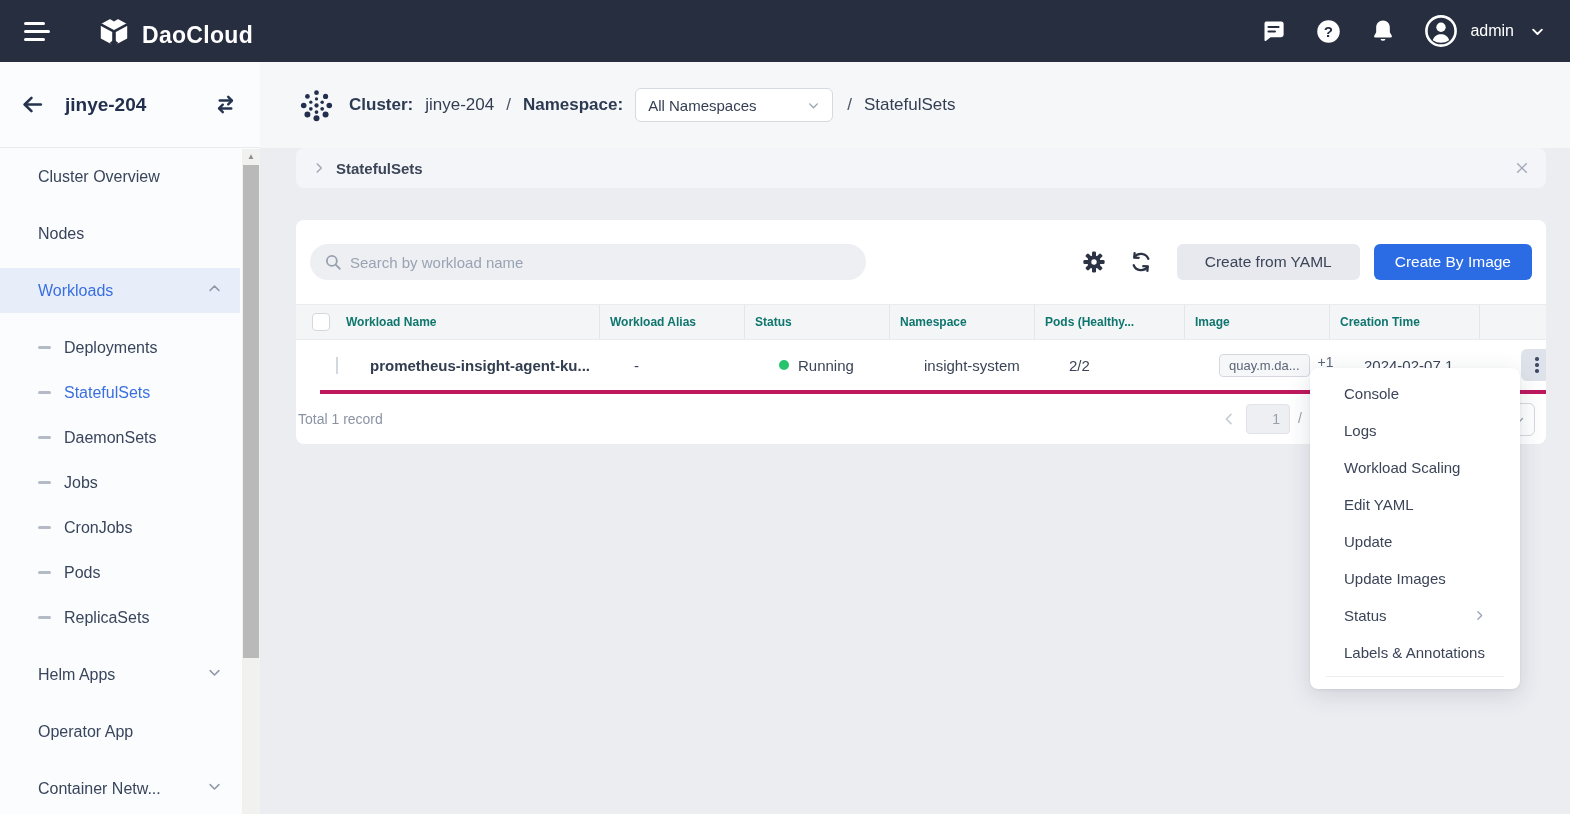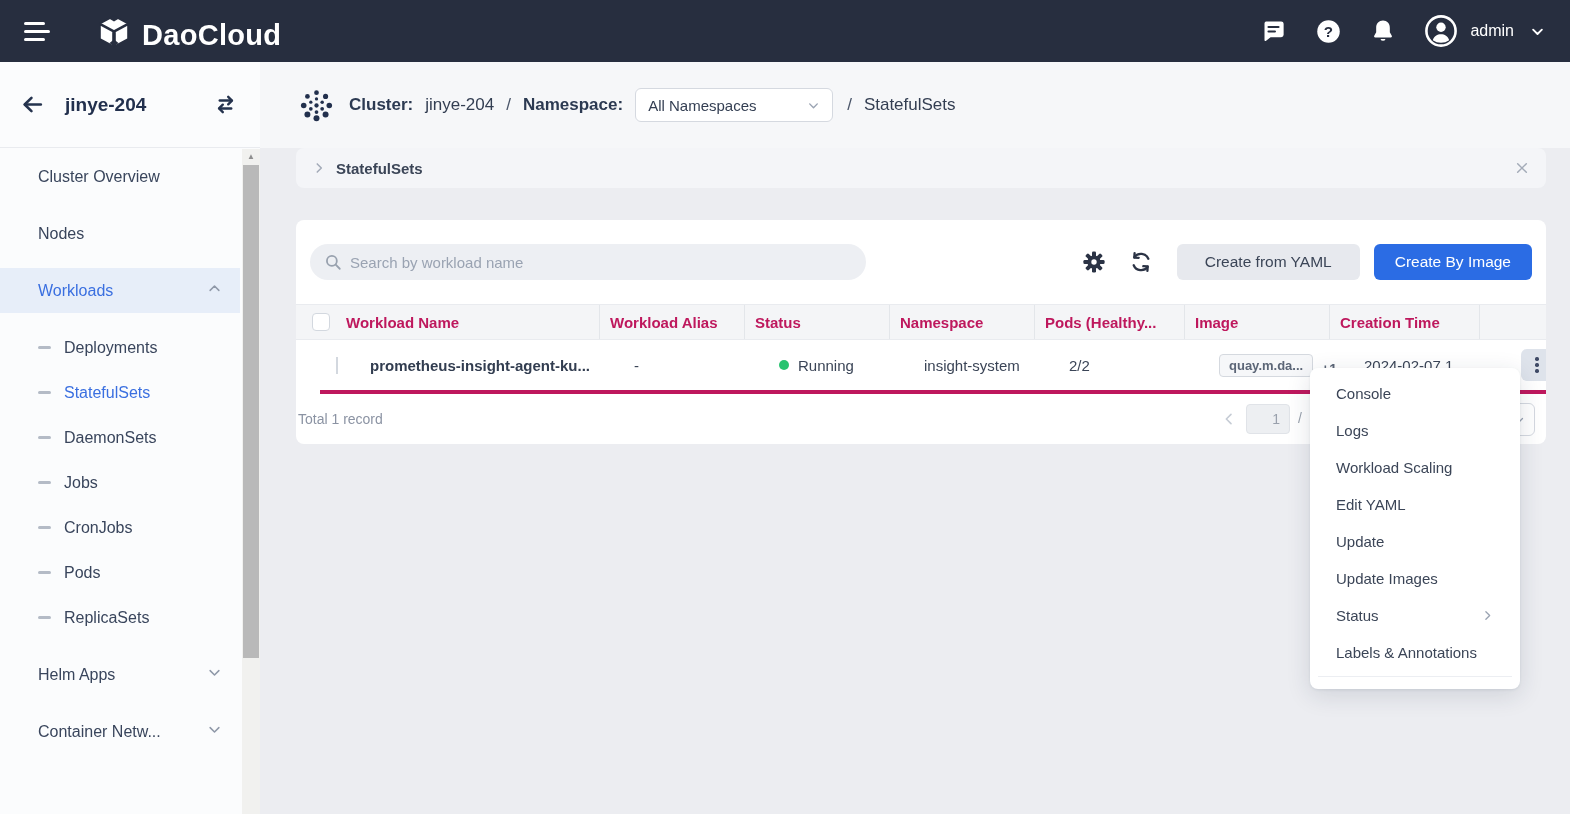--- a/index.html
+++ b/index.html
@@ -7,21 +7,21 @@
   body { font-family:"Liberation Sans",sans-serif; background:#ecedf1; overflow:hidden; position:relative; }
 
   
   .topbar { position:absolute; top:0; left:0; right:0; height:62px; background:#272e3f; display:flex; align-items:center; z-index:40; }
   .hamburger { margin-left:24px; display:flex; flex-direction:column; gap:5px; cursor:pointer; }
   .hamburger span { display:block; height:3px; background:#fff; border-radius:2px; }
   .hamburger span:nth-child(1){ width:21px; }
   .hamburger span:nth-child(2){ width:26px; }
   .hamburger span:nth-child(3){ width:21px; }
   .brand { display:flex; align-items:center; gap:10px; margin-left:46px; cursor:pointer; }
-  .brand-name { color:#fff; font-size:29px; font-weight:bold; letter-spacing:.3px;margin-top:8px; }
+  .brand-name { color:#fff; font-size:23px; font-weight:bold; letter-spacing:.3px;margin-top:8px; }
   .topbar-right { margin-left:auto; display:flex; align-items:center; margin-right:25px; }
   .tb-icon { display:flex; align-items:center; justify-content:center; margin-left:28px; cursor:pointer; }
   .user { display:flex; align-items:center; margin-left:28px; cursor:pointer; }
   .user-name { color:#fff; font-size:16px; margin:0 16px 0 12px; }
 
   
   .sidebar { position:absolute; top:62px; left:0; width:260px; bottom:0; background:#fbfcfd; z-index:10; }
   .sidebar-head { height:86px; display:flex; align-items:center; padding:0 22px 0 20px; border-bottom:1px solid #e9ebef; }
   .sidebar-title { font-size:19px; font-weight:bold; color:#22304d; margin-left:20px; flex:1; }
   .icon-btn { display:flex; align-items:center; cursor:pointer; }
@@ -57,42 +57,42 @@
   .search input { border:none; background:transparent; outline:none; font-size:15px; color:#333e52; width:100%; margin-left:8px; font-family:"Liberation Sans",sans-serif; }
   .search input::placeholder { color:#9aa3b2; }
   .toolbar-right { margin-left:auto; display:flex; align-items:center; }
   .tool-icon { display:flex; align-items:center; cursor:pointer; margin-right:24px; }
   .btn { height:36px; border:none; border-radius:6px; font-size:15.5px; font-family:"Liberation Sans",sans-serif; cursor:pointer; }
   .btn-gray { background:#e7e9ee; color:#3b4557; padding:0 28px; margin-right:14px; }
   .btn-blue { background:#2b6ce4; color:#fff; padding:0 21px; }
 
   .tr { display:grid; grid-template-columns:40px 264px 145px 145px 145px 150px 145px 150px 1fr; align-items:center; }
   .thead { height:36px; background:#f4f5f7; border-top:1px solid #e9ebef; border-bottom:1px solid #e9ebef; }
-  .th { height:100%; display:flex; align-items:center; padding-left:10px; border-right:1px solid #e3e6ea; color:#be185d; font-size:15px; font-weight:bold; white-space:nowrap; overflow:hidden; }
+  .th { height:100%; display:flex; align-items:center; padding-left:10px; border-right:1px solid #e3e6ea; color:#0f766e; font-size:12px; font-weight:bold; white-space:nowrap; overflow:hidden; }
   .th.no-sep { border-right:none; }
   .checkbox { width:18px; height:18px; background:#fff; border:1.5px solid #d3d8df; border-radius:4px; margin-left:16px; cursor:pointer; }
   .trow { height:54px; font-size:15px; color:#3b4557; border-bottom:4px solid #be185d;margin-left:24px; }
   .td { padding-left:10px; white-space:nowrap; overflow:hidden; }
   .name { font-weight:bold; color:#323d50; cursor:pointer; }
   .status-cell { display:flex; align-items:center; }
   .dot { width:10px; height:10px; border-radius:50%; background:#27c36f; margin-right:9px; flex:0 0 auto; }
-  .img-cell { display:flex; align-items:flex-end;font-weight:bold; }
+  .img-cell { display:flex; align-items:flex-start; }
   .tag { border:1px solid #d5d9df; background:#f6f7f9; border-radius:4px; padding:3px 9px; font-size:13px; color:#5c6677; max-width:96px; white-space:nowrap; overflow:hidden; }
   .plus { color:#5c6677; font-size:14px; margin-left:8px; }
   .kebab-btn { width:32px; height:32px; background:#dee3eb; border:none; border-radius:6px; display:flex; flex-direction:column; align-items:center; justify-content:center; gap:2.5px; margin-left:17px; cursor:pointer; }
   .kebab-btn i { width:3.4px; height:3.4px; border-radius:50%; background:#3f4a66; }
 
   .tfoot { height:50px; position:relative; display:flex; align-items:center; padding-left:2px; color:#8b93a3; font-size:14px; }
   .pg-prev { position:absolute; left:925px; top:17px; display:flex; cursor:pointer; }
   .pg-input { position:absolute; left:950px; top:10px; width:44px; height:30px; background:#edeff2; border:1px solid #e0e3e8; border-radius:4px; text-align:right; padding-right:9px; color:#99a0ac; font-size:14px; font-family:"Liberation Sans",sans-serif; }
   .pg-sep { position:absolute; left:1002px; top:16px; color:#99a0ac; }
   .pg-size { position:absolute; left:1144px; top:9px; width:95px; height:33px; background:#fff; border:1px solid #d5d9e0; border-radius:6px; display:flex; align-items:center; justify-content:flex-end; padding-right:9px; cursor:pointer; z-index:5; }
 
   
-  .ctx-menu { position:absolute; left:1310px; top:368px; width:210px; background:#fff; border-radius:8px; padding:7px 8px; z-index:60;
+  .ctx-menu { position:absolute; left:1310px; top:368px; width:210px; background:#fff; border-radius:8px; padding:7px 16px; z-index:60;
               box-shadow:0 6px 24px rgba(31,45,70,.14), 0 1px 3px rgba(31,45,70,.08); }
   .ctx-item { height:37px; display:flex; align-items:center; padding:0 18px; font-size:15px; color:#3b4557; cursor:pointer; }
   .ctx-item .sub-arrow { margin-left:auto; display:flex; }
   .ctx-divider { height:1px; background:#eceef2; margin:5px 0; }
   .ctx-item.danger { color:#e15e6e; }
 </style>
 </head>
 <body>
 
 <div class="topbar">
@@ -218,20 +218,23 @@
         </div>
     </div>
     <div class="side-item">
       <span>Helm Apps</span>
       <span class="chev">
         <svg width="15" height="15" viewBox="0 0 24 24" fill="none" stroke="#8f98a8" stroke-width="2.4" stroke-linecap="round" stroke-linejoin="round">
             <polyline points="5,9 12,16 19,9"></polyline>
           </svg>
       </span>
     </div>
+    <div class="side-item">
+        <span>Operator App</span>
+      </div>
     <div class="side-item">
       <span>Container Netw...</span>
       <span class="chev">
         <svg width="15" height="15" viewBox="0 0 24 24" fill="none" stroke="#8f98a8" stroke-width="2.4" stroke-linecap="round" stroke-linejoin="round">
             <polyline points="5,9 12,16 19,9"></polyline>
           </svg>
       </span>
     </div>
   </div>
 

